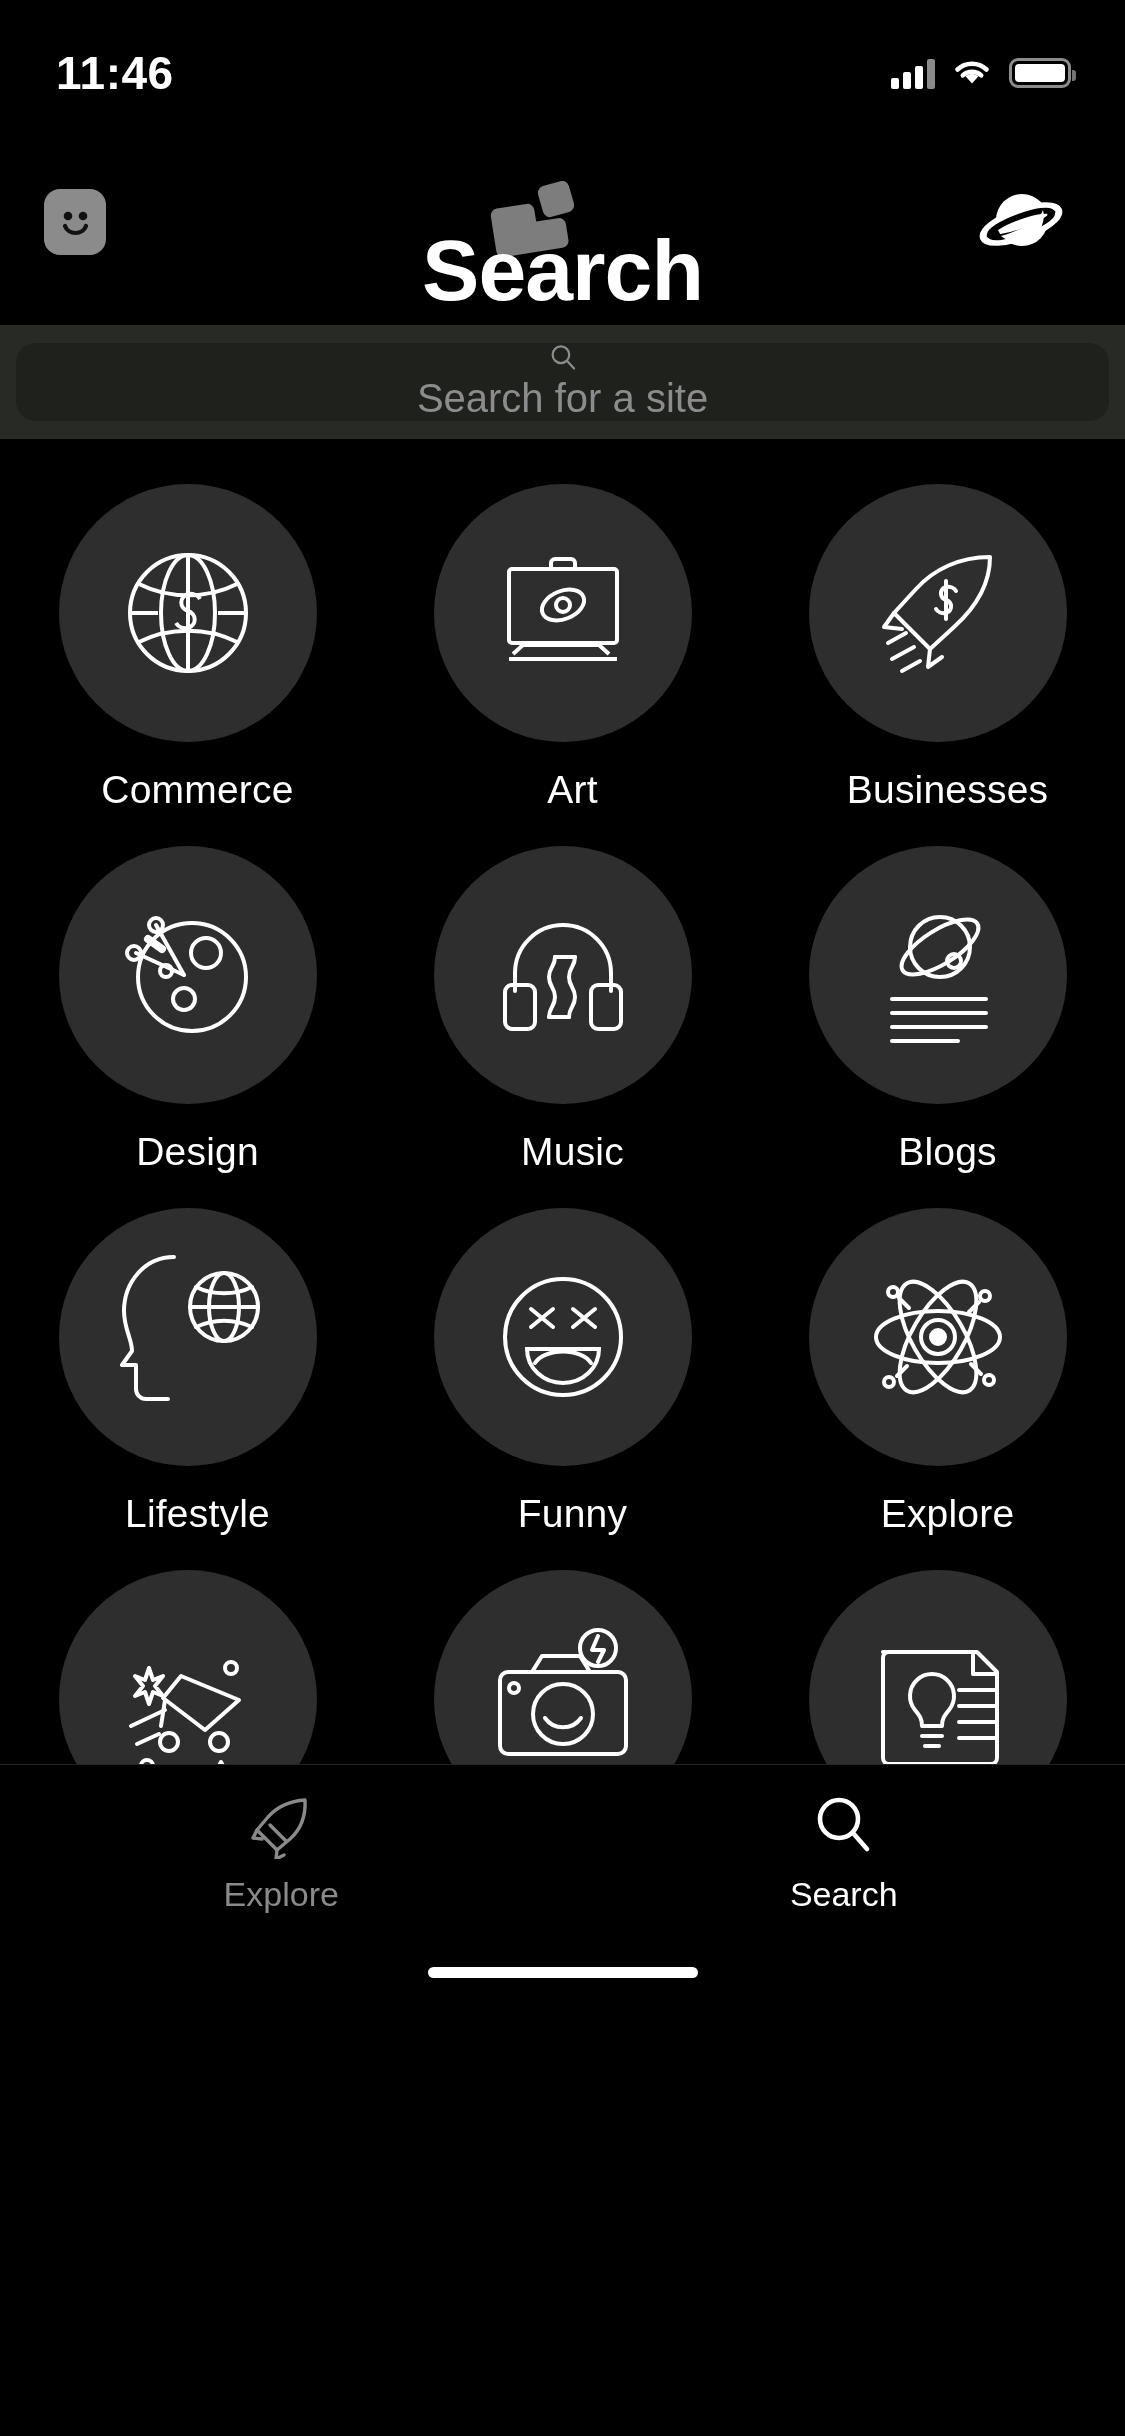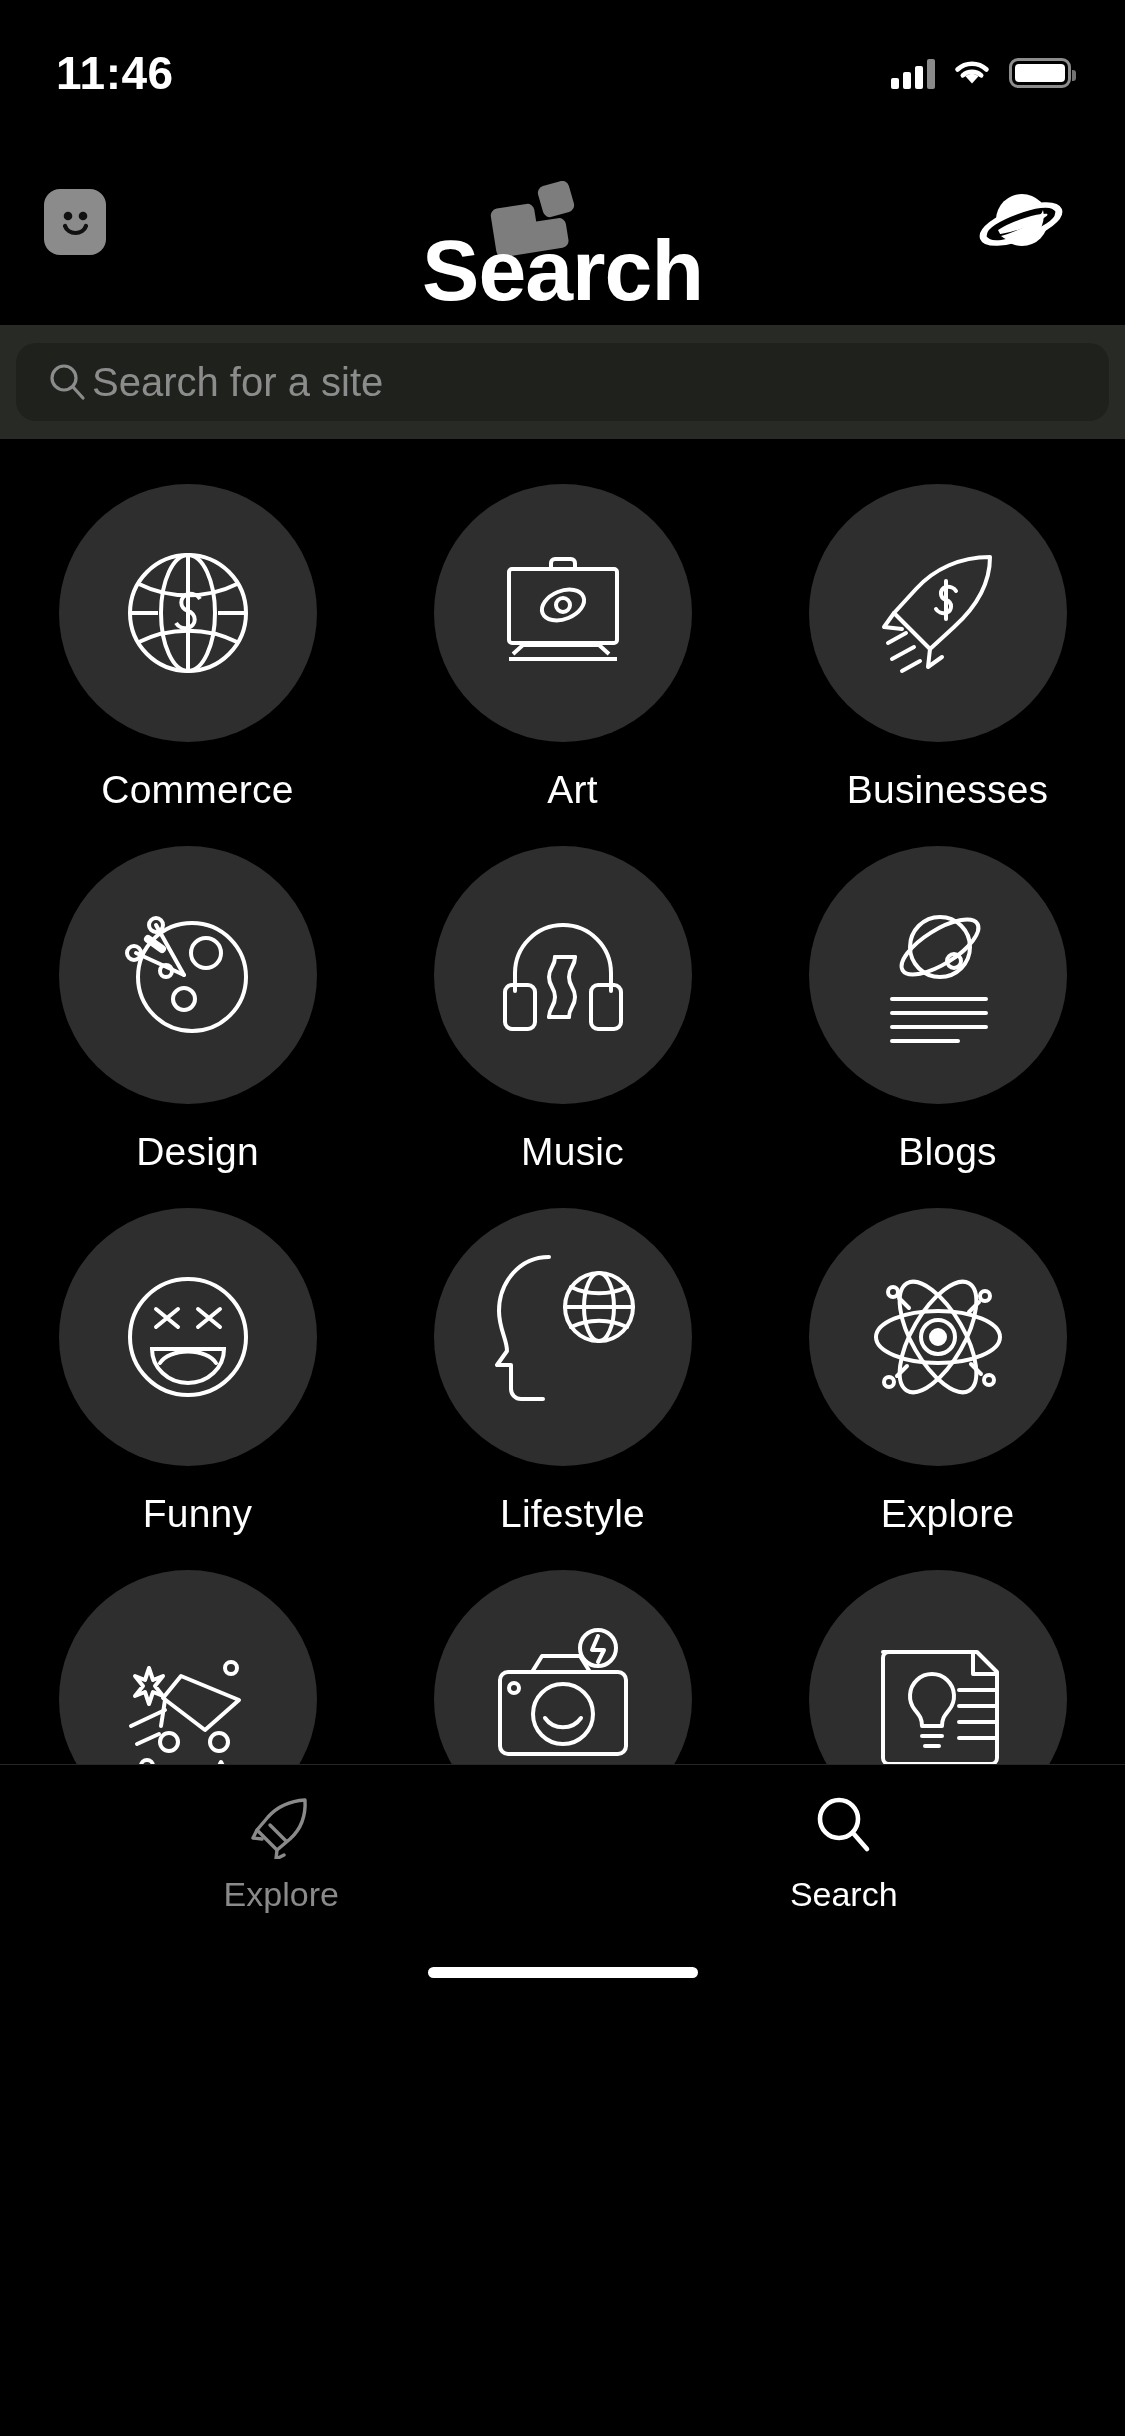--- a/index.html
+++ b/index.html
@@ -60,21 +60,21 @@
   }
 
   
   .search-band {
     position:absolute; top:325px; left:0; width:100%; height:114px;
     background:#282a26;
     display:flex; align-items:center; padding:0 16px;
   }
   .search-field {
     width:100%; height:78px; background:#1f211d; border-radius:20px;
-    display:flex; align-items:center; gap:4px; padding:0 30px;
+    display:flex; align-items:center; gap:4px; padding:0 30px;flex-direction:column;
   }
   .search-ph { color:#8c8c8c; font-size:40px; font-weight:400; }
 
   
   .grid {
     position:absolute; top:450px; left:0; width:100%;
     display:grid; grid-template-columns:repeat(3,1fr);
     row-gap:0; column-gap:0;
   }
   .cat { display:flex; flex-direction:column; align-items:center; padding-top:34px; }
@@ -272,47 +272,47 @@
             <line x1="34" y1="132" x2="128" y2="132"></line>
             <line x1="34" y1="146" x2="100" y2="146"></line>
           </g>
         </svg>
       </div>
       <div class="cat-label">Blogs</div>
     </div>
 
     <div class="cat">
       <div class="cat-circle">
-        <svg width="160" height="160" viewBox="0 0 160 160">
-          <g fill="none" stroke="#fff" stroke-width="4" stroke-linecap="round">
-            <circle cx="80" cy="80" r="58"></circle>
-            <path d="M48 52 l22 18 M70 52 l-22 18"></path>
-            <path d="M90 52 l22 18 M112 52 l-22 18"></path>
-            <path d="M44 92 a36 34 0 0 0 72 0 Z"></path>
-            <path d="M52 106 a30 18 0 0 1 56 0"></path>
-          </g>
-        </svg>
-      </div>
-      <div class="cat-label">Funny</div>
-    </div>
-
-    <div class="cat">
-      <div class="cat-circle">
         <svg width="176" height="176" viewBox="0 0 176 176">
           <g fill="none" stroke="#fff" stroke-width="4" stroke-linecap="round" stroke-linejoin="round">
             <path d="M74 8 C44 8 24 34 24 62 c0 18 8 28 8 40 l-10 14 h14 v24 a10 10 0 0 0 10 10 h22"></path>
             <circle cx="124" cy="58" r="34"></circle>
             <ellipse cx="124" cy="58" rx="15" ry="34"></ellipse>
             <line x1="90" y1="58" x2="158" y2="58"></line>
             <path d="M96 38 a52 40 0 0 0 56 0"></path>
             <path d="M96 78 a52 40 0 0 1 56 0"></path>
           </g>
         </svg>
       </div>
       <div class="cat-label">Lifestyle</div>
+    </div>
+
+    <div class="cat">
+      <div class="cat-circle">
+        <svg width="160" height="160" viewBox="0 0 160 160">
+          <g fill="none" stroke="#fff" stroke-width="4" stroke-linecap="round">
+            <circle cx="80" cy="80" r="58"></circle>
+            <path d="M48 52 l22 18 M70 52 l-22 18"></path>
+            <path d="M90 52 l22 18 M112 52 l-22 18"></path>
+            <path d="M44 92 a36 34 0 0 0 72 0 Z"></path>
+            <path d="M52 106 a30 18 0 0 1 56 0"></path>
+          </g>
+        </svg>
+      </div>
+      <div class="cat-label">Funny</div>
     </div>
 
     <div class="cat">
       <div class="cat-circle">
         <svg width="170" height="170" viewBox="0 0 170 170">
           <g fill="none" stroke="#fff" stroke-width="4" stroke-linecap="round">
             <circle cx="85" cy="85" r="17"></circle>
             <circle cx="85" cy="85" r="7" fill="#fff"></circle>
             <ellipse cx="85" cy="85" rx="62" ry="26"></ellipse>
             <ellipse cx="85" cy="85" rx="62" ry="26" transform="rotate(60 85 85)"></ellipse>

